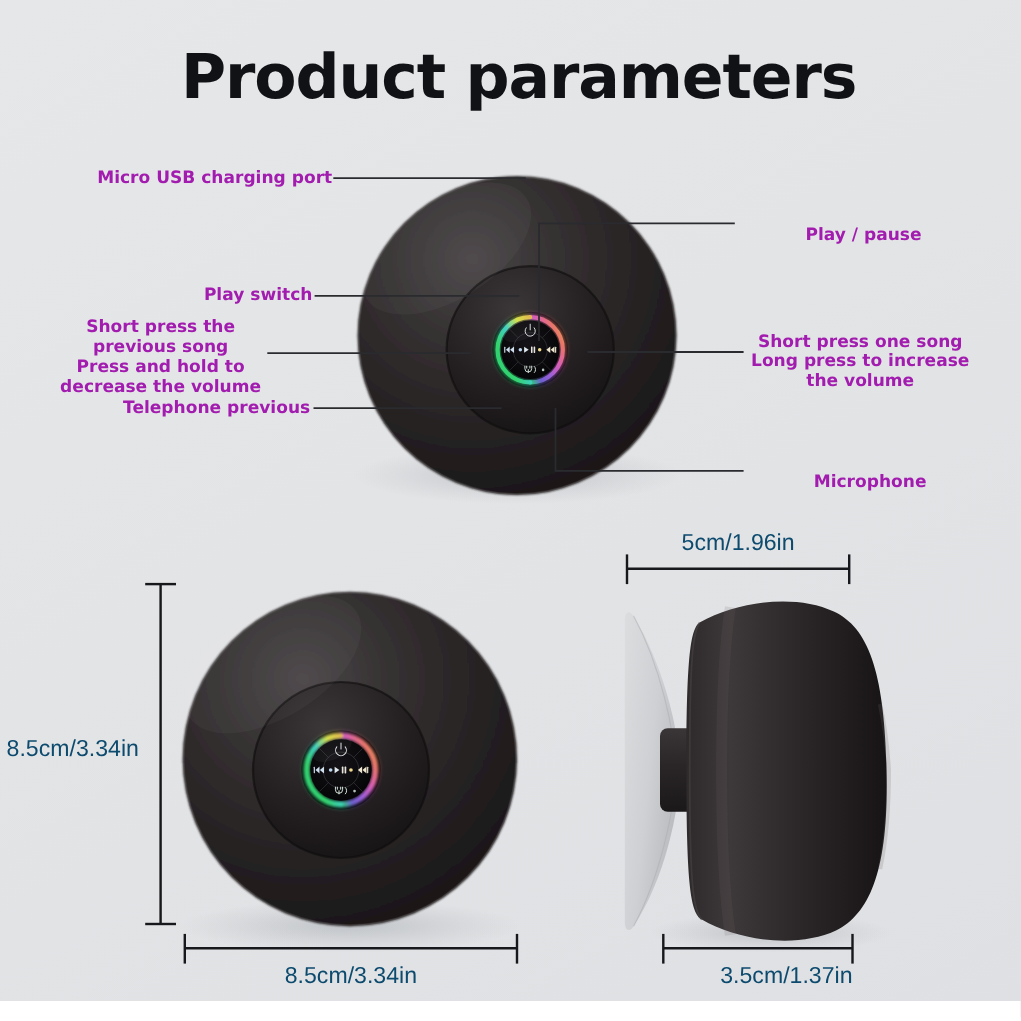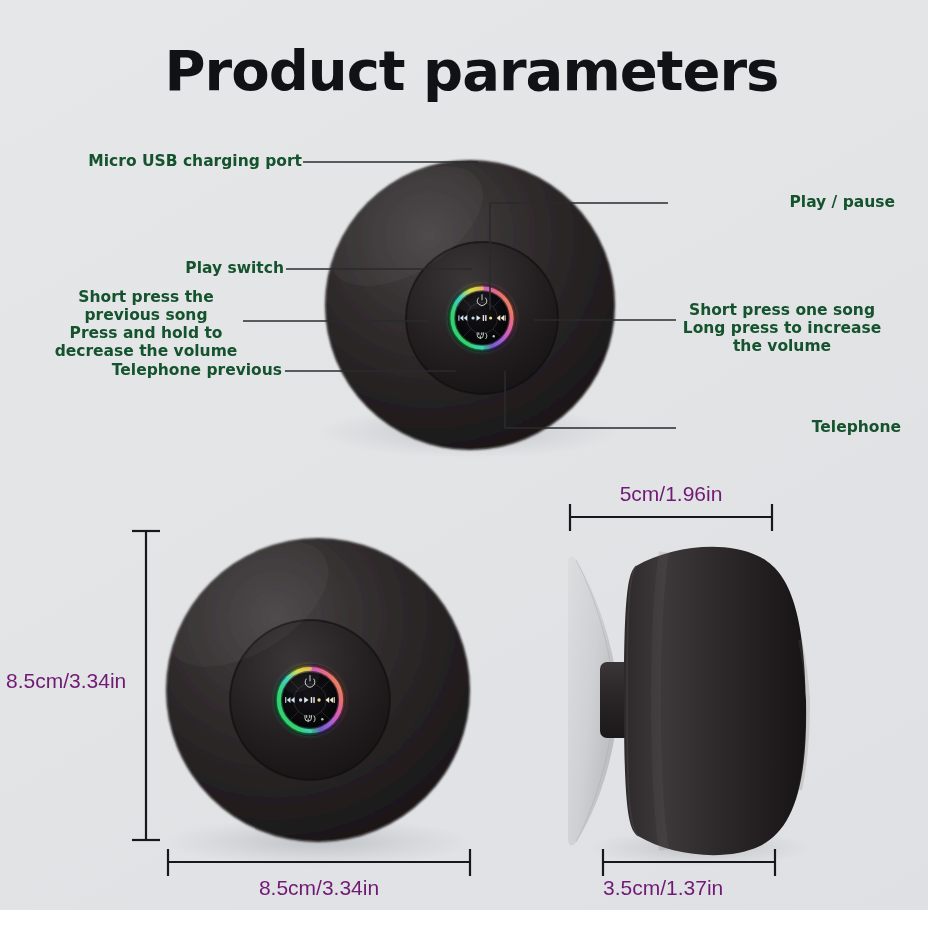--- a/index.html
+++ b/index.html
@@ -31,34 +31,34 @@
     font-family:"DejaVu Sans","Liberation Sans",sans-serif;
     white-space:nowrap;
     margin-left:15px;
   }
 
   
   .lbl{
     position:absolute;
     font-size:15.5px;
     font-weight:bold;
-    color:#14532d;
+    color:#a21caf;
     line-height:1.16;
     white-space:pre-line;
     font-family:"DejaVu Sans","Liberation Sans",sans-serif;
   }
   .lbl.r{text-align:right;}
-  .lbl.l{text-align:right;}
+  .lbl.l{text-align:center;margin-top:11px;}
   .lbl.c{text-align:center;}
 
   
   .dim{
     position:absolute;
     font-size:21px;
-    color:#701a75;
+    color:#0c4a6e;
     font-family:"Liberation Sans","DejaVu Sans",sans-serif;
     white-space:nowrap;
   }
 </style>
 </head>
 <body>
 
 <div id="stage"></div>
 
 <svg class="svgfull" viewBox="0 0 928 928">
@@ -307,23 +307,23 @@
 decrease the volume</div>
 
 <div class="lbl r" style="left:40px;top:362px;width:242px;">Telephone previous</div>
 
 <div class="lbl l" style="left:675px;top:194px;width:220px;">Play / pause</div>
 
 <div class="lbl c" style="left:678px;top:302px;width:208px;text-align:center;">Short press one song
 Long press to increase
 the volume</div>
 
-<div class="lbl l" style="left:681px;top:419px;width:220px;">Telephone</div>
+<div class="lbl l" style="left:681px;top:419px;width:220px;">Microphone</div>
 
 <div class="dim" style="left:570px;top:482px;width:202px;text-align:center;">5cm/1.96in</div>
 
 <div class="dim" style="left:6px;top:669px;width:134px;text-align:left;">8.5cm/3.34in</div>
 
 <div class="dim" style="left:168px;top:876px;width:302px;text-align:center;">8.5cm/3.34in</div>
 
-<div class="dim" style="left:603px;top:876px;width:172px;text-align:left;">3.5cm/1.37in</div>
+<div class="dim" style="left:603px;top:876px;width:172px;text-align:right;">3.5cm/1.37in</div>
 
 <div id="bottomstrip"></div>
 
 </body></html>

